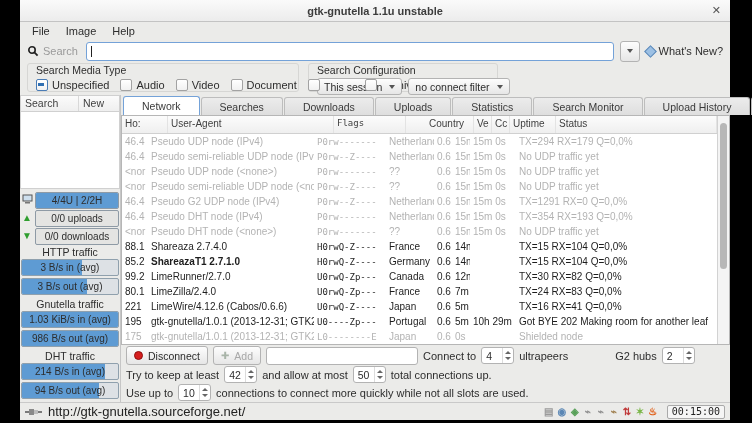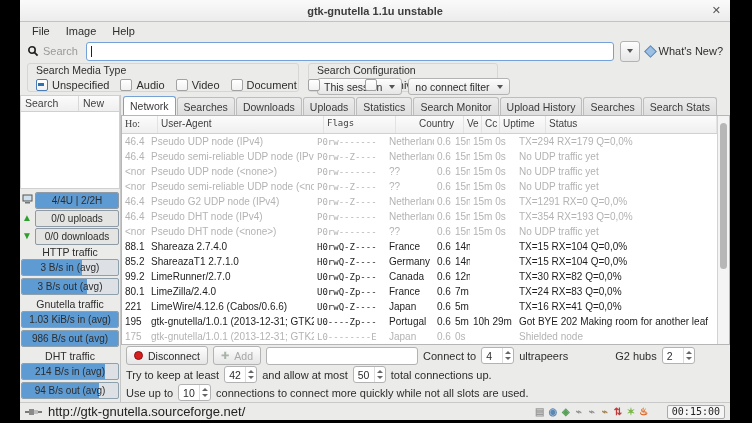--- a/index.html
+++ b/index.html
@@ -56,21 +56,21 @@
   .sbtn{flex:1;height:15px;border:1px solid #8e9aa5;border-radius:2px;background:#e4e4e2;position:relative;
         font-size:10px;display:flex;align-items:center;justify-content:center;overflow:hidden}
   .sbtn .fill,.tbar .fill{position:absolute;left:0;top:0;bottom:0;background:#5e9bd3}
   .btxt{position:relative;z-index:1;white-space:nowrap}
   .traffic-label{text-align:center;font-size:10.5px;height:14px;line-height:15px}
   .tbar{height:15px;margin:0 0 2px;border:1px solid #8fa0ad;border-radius:2px;background:#dde1e5;position:relative;
         overflow:hidden;font-size:10px;display:flex;align-items:center;justify-content:center}
   
   .content{flex:1;display:flex;flex-direction:column;min-width:0}
   .tabsbar{height:20px;display:flex;align-items:flex-end;padding-left:2px}
-  .tab{padding:3px 6px 2px;font-size:10.5px;background:linear-gradient(#ececec,#dedede);border:1px solid #bdbdbd;
+  .tab{padding:3px 18px 2px;font-size:10.5px;background:linear-gradient(#ececec,#dedede);border:1px solid #bdbdbd;
        border-bottom:none;margin-right:1px;border-radius:3px 3px 0 0;color:#3a3a3a;white-space:nowrap}
   .tab.active{background:#fff;border-color:#74a2d8;padding-bottom:3px}
   .tablewrap{flex:1;display:flex;min-height:0;border:1px solid #b6b6b6;background:#fff}
   .tableinner{flex:1;display:flex;flex-direction:column;min-width:0}
   .thead{display:flex;height:17px;flex:none;background:linear-gradient(#fcfcfc,#efefef);border-bottom:1px solid #d0d0d0}
   .hcell{padding:2px 3px;font-size:10px;color:#3f3f3f;border-right:1px solid #e3e3e3;overflow:hidden;
          white-space:nowrap;box-sizing:border-box;flex:none}
   .tbody{flex:1;display:flex;flex-direction:column;overflow:hidden}
   .trow{display:flex;flex:1;align-items:center;min-height:0}
   .cell{padding:0 3px;font-size:10px;white-space:nowrap;overflow:hidden;box-sizing:border-box;flex:none}
@@ -96,21 +96,21 @@
   .tri-up-s{width:0;height:0;border-left:3px solid transparent;border-right:3px solid transparent;border-bottom:3.5px solid #666}
   .tri-dn-s{width:0;height:0;border-left:3px solid transparent;border-right:3px solid transparent;border-top:3.5px solid #666}
   .g2group{display:flex;align-items:center;gap:5px;margin-left:42px}
   
   .statusbar{height:17px;flex:none;display:flex;align-items:center;gap:5px;padding:0 5px;
              border-top:1px solid #c9c9c9;background:#ebebe9}
   .url{font-size:13px;color:#222}
   .tray{margin-left:auto;display:flex;gap:1px;align-items:center}
   .tray-icon{width:12px;height:12px;font-size:10px;line-height:12px;text-align:center;font-weight:bold}
   .clockbox{border:1px solid #a9a9a9;background:#f5f5f5;height:12px;line-height:12px;padding:0 4px;
-            font-family:"DejaVu Sans Mono",monospace;font-size:10px;border-radius:2px;color:#222;margin-left:12px}
+            font-family:"DejaVu Sans Mono",monospace;font-size:10px;border-radius:2px;color:#222;margin-left:3px}
 </style>
 </head>
 <body>
 
 <div class="window">
 
   <div class="titlebar">
     <span class="title">gtk-gnutella 1.1u unstable</span>
     <span class="close">✕</span>
   </div>
@@ -260,21 +260,21 @@
           <div class="tab">Uploads</div>
           <div class="tab">Statistics</div>
           <div class="tab">Search Monitor</div>
           <div class="tab">Upload History</div>
           <div class="tab">Searches</div>
           <div class="tab">Search Stats</div>
         </div>
       <div class="tablewrap">
         <div class="tableinner">
           <div class="thead" id="thead">
-              <span class="hcell col-host" style="width: 36px; font-family: Liberation Serif, serif;">Ho:</span>
+              <span class="hcell col-host" style="width: 46px;">Ho:</span>
               <span class="hcell col-agent" style="width: 166px;">User-Agent</span>
               <span class="hcell col-flags" style="width: 72px;">Flags</span>
               <span class="hcell col-country" style="width: 48px; margin-left: 20px;">Country</span>
               <span class="hcell col-ve" style="width: 18px;">Ve</span>
               <span class="hcell col-cc" style="width: 18px; text-align: center;">Cc</span>
               <span class="hcell col-uptime" style="width: 46px;">Uptime</span>
               <span class="hcell col-status" style="flex: 1 1 0%;">Status</span>
             </div>
           <div class="tbody" id="tbody">
               <div class="trow dim">
@@ -352,21 +352,21 @@
                 <span class="cell col-agent" style="width: 166px;">Shareaza 2.7.4.0</span>
                 <span class="cell col-flags" style="width: 72px;">H0rwQ-Z----</span>
                 <span class="cell col-country" style="width: 48px;">France</span>
                 <span class="cell col-ve" style="width: 18px;">0.6</span>
                 <span class="cell col-cc" style="width: 18px;">14m</span>
                 <span class="cell col-uptime" style="width: 46px;"></span>
                 <span class="cell col-status" style="flex: 1 1 0%;">TX=15 RX=104 Q=0,0%</span>
               </div>
               <div class="trow">
                 <span class="cell col-host" style="width: 26px;">85.2</span>
-                <span class="cell col-agent" style="width: 166px;">ShareazaT1 2.7.1.0</span>
+                <span class="cell col-agent" style="width: 166px; font-weight: bold;">ShareazaT1 2.7.1.0</span>
                 <span class="cell col-flags" style="width: 72px;">H0rwQ-Z----</span>
                 <span class="cell col-country" style="width: 48px;">Germany</span>
                 <span class="cell col-ve" style="width: 18px;">0.6</span>
                 <span class="cell col-cc" style="width: 18px;">14m</span>
                 <span class="cell col-uptime" style="width: 46px;"></span>
                 <span class="cell col-status" style="flex: 1 1 0%;">TX=15 RX=104 Q=0,0%</span>
               </div>
               <div class="trow">
                 <span class="cell col-host" style="width: 26px;">99.2</span>
                 <span class="cell col-agent" style="width: 166px;">LimeRunner/2.7.0</span>

